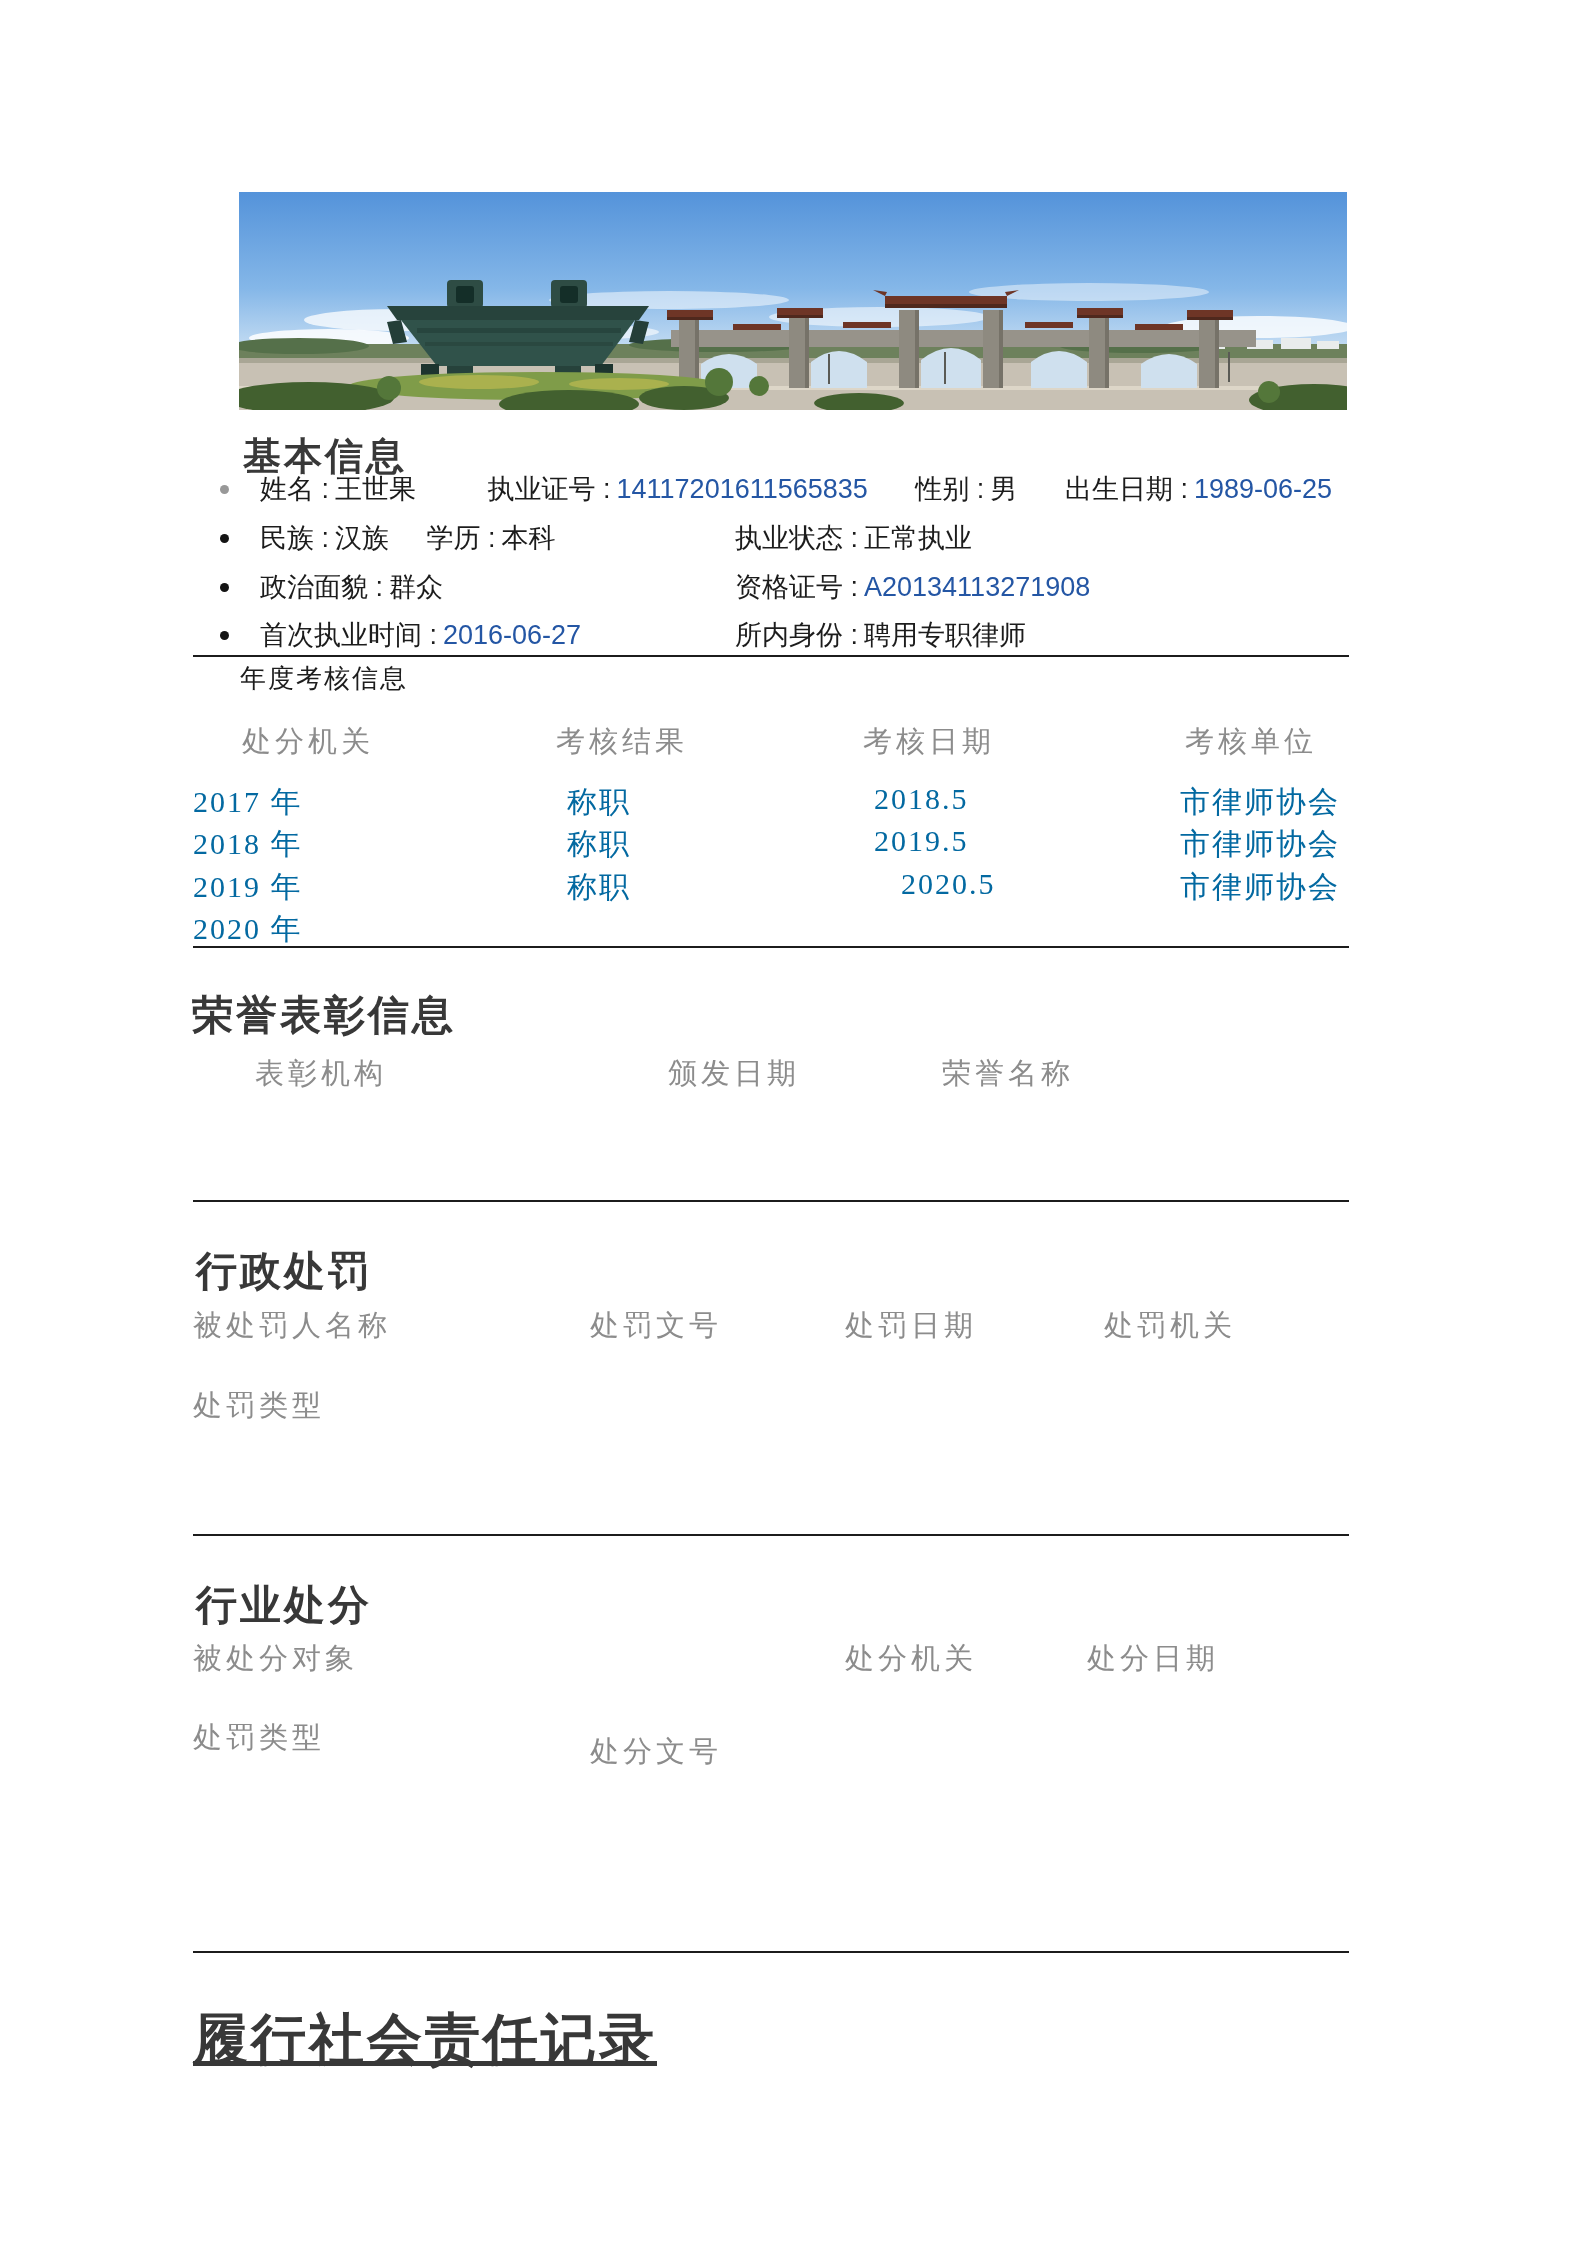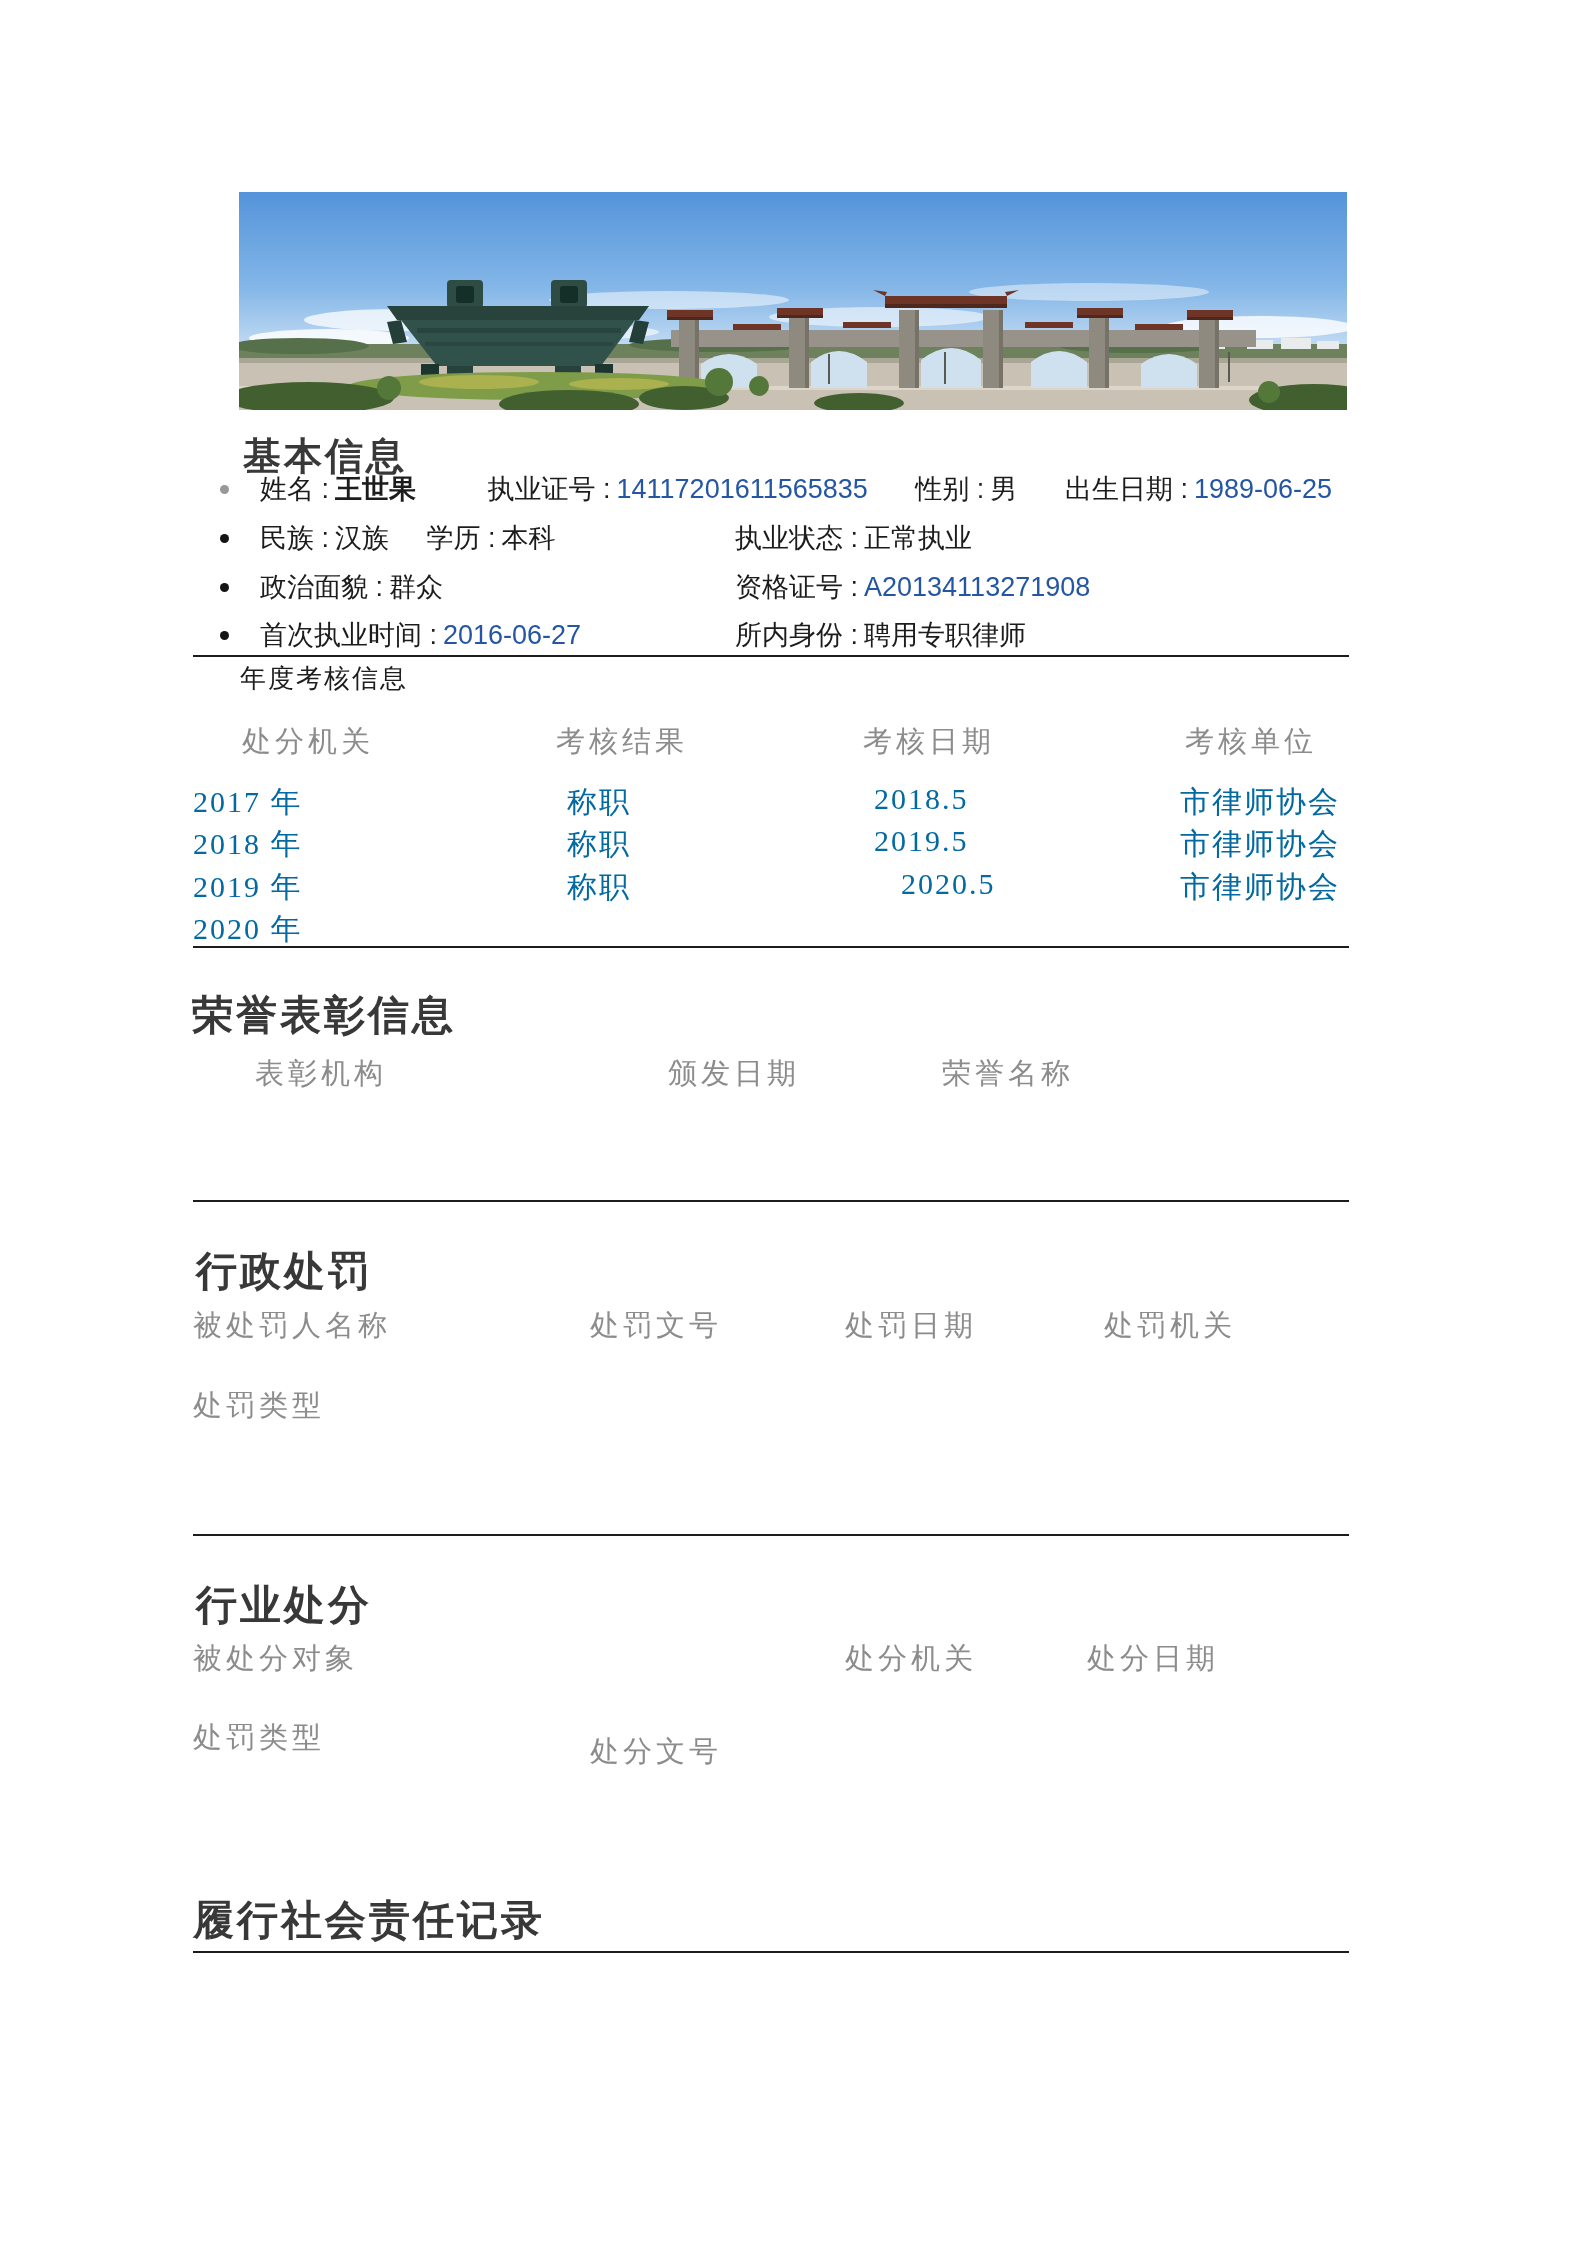--- a/index.html
+++ b/index.html
@@ -17,40 +17,40 @@
   .stitle{
     position:absolute;
     font-family:"Liberation Serif","DejaVu Serif",serif;
     font-size:40px;color:#383838;letter-spacing:3px;white-space:nowrap;
     line-height:1.15;
   }
   .t-basic{left:243px;top:410px;font-size:38px;}
   .t-honor{left:192px;top:958px;font-size:41px;}
   .t-admin{left:196px;top:1214px;font-size:41px;}
   .t-industry{left:196px;top:1548px;font-size:41px;}
-  .t-social{left:193px;top:1863px;font-size:41px;}
+  .t-social{left:193px;top:1962px;font-size:55px;text-decoration:underline;}
 
   .sublabel{
     position:absolute;left:240px;top:661px;
     font-family:"Liberation Serif","DejaVu Serif",serif;
     font-size:26px;color:#1d1d1d;letter-spacing:2px;white-space:nowrap;
   }
 
   .line{
     position:absolute;left:260px;width:1180px;height:34px;
     font-size:27px;color:#1c1c1c;white-space:nowrap;line-height:34px;
   }
   .line .dot{
     position:absolute;left:-40px;top:13px;width:9px;height:9px;border-radius:50%;background:#141414;
   }
   .line .dot.gray{background:#989898;}
   .l1{top:472px;} .l2{top:521px;} .l3{top:570px;} .l4{top:618px;}
   .rcol{position:absolute;left:475px;top:0;}
   .blue{color:#2456a4;}
-  .bold{font-weight:bold;}
+  .bold{font-weight:normal;}
   .ml64{margin-left:64px;} .ml40{margin-left:40px;} .ml30{margin-left:30px;}
   .lab{margin-right:6px;}
 
   .rule{position:absolute;left:193px;width:1156px;height:2px;background:#1c1c1c;}
   .r1{top:655px;} .r2{top:946px;} .r3{top:1200px;} .r4{top:1534px;} .r5{top:1951px;}
 
   .th{
     position:absolute;font-size:29px;color:#8c8c8c;letter-spacing:4px;white-space:nowrap;
   }
   .td{

